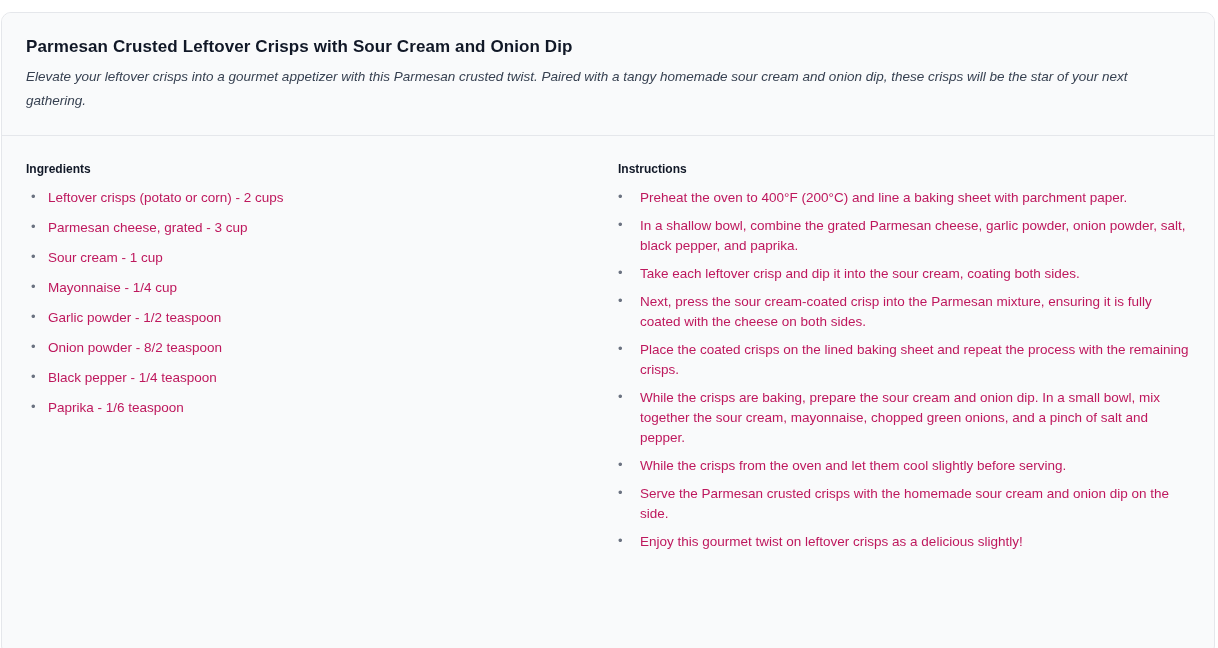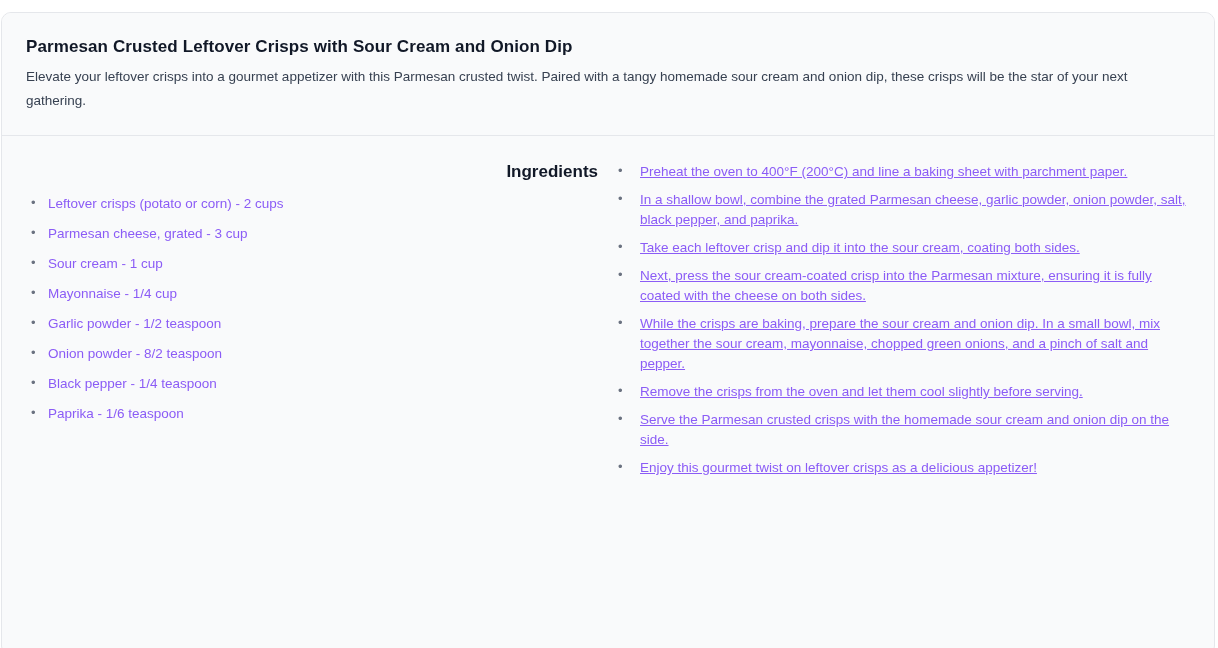--- a/index.html
+++ b/index.html
@@ -38,69 +38,68 @@
     font-weight: bold;
     color: #111827;
     letter-spacing: 0.1px;
   }
   .recipe-desc {
     margin: 0;
     font-size: 13.5px;
     line-height: 24px;
     color: #374151;
     max-width: 1160px;
+    font-style: italic;
   }
   .body-cols {
     display: flex;
     box-sizing: border-box;
     padding: 26px 24px 20px 24px;
   }
   .col {
     box-sizing: border-box;
   }
   .col-ingredients {
     width: 593px;
     padding-right: 20px;
   }
   .col-instructions {
     width: 573px;
   }
   .section-heading {
     margin: 0 0 12px 0;
-    font-size: 17px;
+    font-size: 12px;
     font-weight: bold;
     color: #111827;
-    text-align: right;
   }
   ul.list {
     list-style: none;
     margin: 0;
     padding: 0;
   }
   ul.list li {
     position: relative;
     padding-left: 22px;
     margin-bottom: 10px;
     font-size: 13.5px;
     line-height: 20px;
-    color: #8b5cf6;
+    color: #be185d;
   }
   ul.list li::before {
     content: "\2022";
     position: absolute;
     left: 5px;
     top: -1px;
     color: #6b7280;
     font-size: 13px;
     line-height: 20px;
   }
   ul.instructions li {
     margin-bottom: 8px;
     padding-left: 22px;
-    text-decoration: underline;
   }
   ul.instructions li::before {
     left: 0px;
   }
 </style>
 </head>
 <body>
 
 <div class="recipe-card">
 
@@ -119,26 +118,28 @@
         <li>Sour cream - 1 cup</li>
         <li>Mayonnaise - 1/4 cup</li>
         <li>Garlic powder - 1/2 teaspoon</li>
         <li>Onion powder - 8/2 teaspoon</li>
         <li>Black pepper - 1/4 teaspoon</li>
         <li>Paprika - 1/6 teaspoon</li>
       </ul>
     </div>
 
     <div class="col col-instructions">
+      <h2 class="section-heading">Instructions</h2>
       <ul class="list instructions">
         <li>Preheat the oven to 400°F (200°C) and line a baking sheet with parchment paper.</li>
         <li>In a shallow bowl, combine the grated Parmesan cheese, garlic powder, onion powder, salt, black pepper, and paprika.</li>
         <li>Take each leftover crisp and dip it into the sour cream, coating both sides.</li>
         <li>Next, press the sour cream-coated crisp into the Parmesan mixture, ensuring it is fully coated with the cheese on both sides.</li>
+        <li>Place the coated crisps on the lined baking sheet and repeat the process with the remaining crisps.</li>
         <li>While the crisps are baking, prepare the sour cream and onion dip. In a small bowl, mix together the sour cream, mayonnaise, chopped green onions, and a pinch of salt and pepper.</li>
-        <li>Remove the crisps from the oven and let them cool slightly before serving.</li>
+        <li>While the crisps from the oven and let them cool slightly before serving.</li>
         <li>Serve the Parmesan crusted crisps with the homemade sour cream and onion dip on the side.</li>
-        <li>Enjoy this gourmet twist on leftover crisps as a delicious appetizer!</li>
+        <li>Enjoy this gourmet twist on leftover crisps as a delicious slightly!</li>
       </ul>
     </div>
 
   </div>
 </div>
 
 </body></html>

